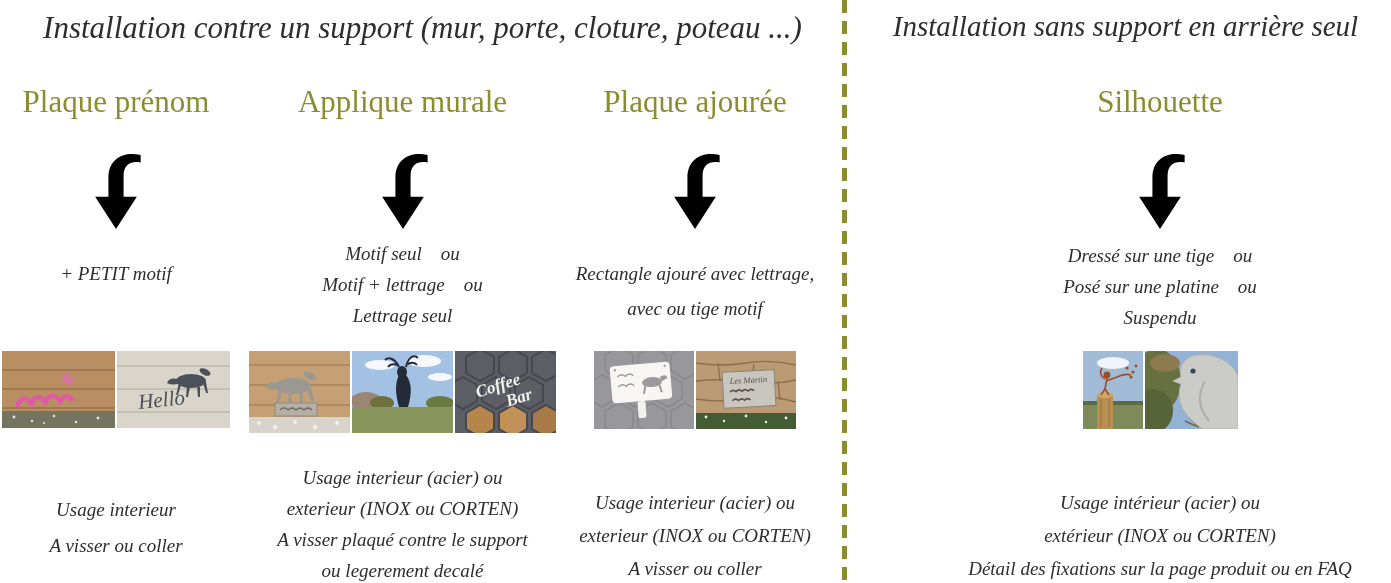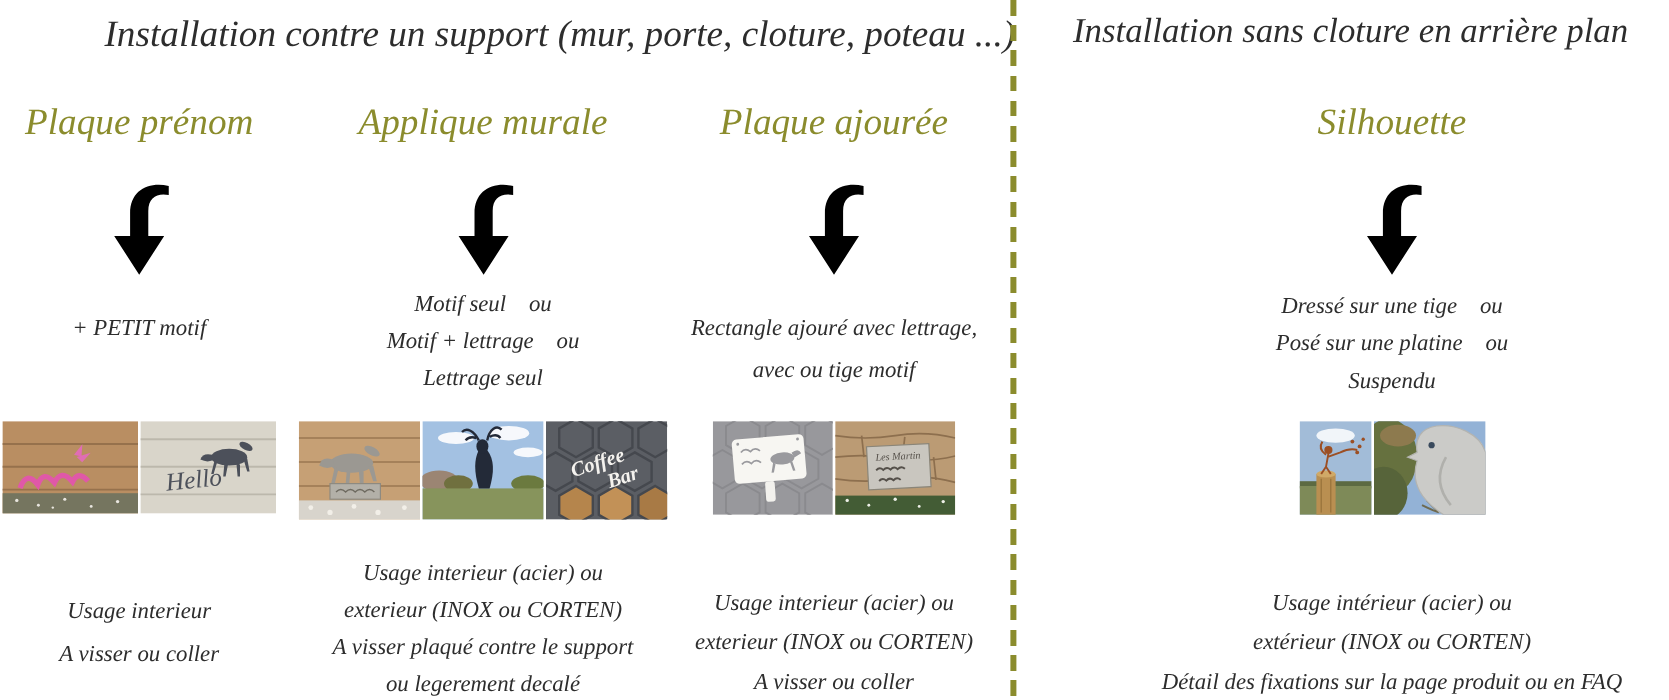--- a/index.html
+++ b/index.html
@@ -1,27 +1,27 @@
 <!DOCTYPE html>
 <html><head>
 <meta charset="utf-8">
 <style>
   html,body{margin:0;padding:0;background:#fff;}
   .canvas{position:relative;width:1391px;height:583px;background:#ffffff;overflow:hidden;
           font-family:"Liberation Serif","DejaVu Serif",serif;color:#2d2d2d;}
   .section-title{position:absolute;top:10px;font-style:italic;text-align:center;white-space:nowrap;}
-  #left-title{left:0;width:845px;font-size:31px;margin-left:44px;}
+  #left-title{left:0;width:845px;font-size:31px;}
   #right-title{left:860px;width:531px;font-size:29px;}
   .column{position:absolute;top:0;height:583px;}
   #col-1{left:0;width:232px;}
   #col-2{left:240px;width:325px;}
   #col-3{left:564px;width:262px;}
   #col-4{left:900px;width:520px;}
   .col-header{position:absolute;top:84px;width:100%;text-align:center;
-              font-size:31px;font-style:italic;color:#8b8c2d;white-space:nowrap;}
+              font-size:31px;color:#8b8c2d;white-space:nowrap;}
   .arrow-wrap{position:absolute;top:148px;left:50%;transform:translateX(-50%);}
   .desc,.bottom{position:absolute;width:100%;text-align:center;font-size:19px;font-style:italic;}
   .desc .line,.bottom .line{white-space:pre-wrap;}
   #col-1 .desc{top:256px;line-height:35px;}
   #col-2 .desc{top:238px;line-height:31px;}
   #col-3 .desc{top:256px;line-height:35px;}
   #col-4 .desc{top:240px;line-height:31px;}
   #col-1 .bottom{top:492px;line-height:36px;}
   #col-2 .bottom{top:462px;line-height:31px;}
   #col-3 .bottom{top:486px;line-height:33px;}
@@ -30,21 +30,21 @@
   .photos svg{display:block;}
   .divider{position:absolute;left:842px;top:0;width:5px;height:583px;
            background:repeating-linear-gradient(to bottom,#8b8c2d 0 13px,transparent 13px 21px);}
 </style>
 </head>
 <body>
 
 <div class="canvas">
 
   <div class="section-title" id="left-title">Installation contre un support (mur, porte, cloture, poteau ...)</div>
-  <div class="section-title" id="right-title">Installation sans cloture en arrière plan</div>
+  <div class="section-title" id="right-title">Installation sans support en arrière seul</div>
 
   <div class="divider"></div>
 
   <div class="column" id="col-1">
     <div class="col-header">Plaque prénom</div>
     <div class="arrow-wrap">
       <svg width="72" height="86" viewBox="0 0 76 88">
         <path d="M64,6 C46,2 30,10 30,30 L30,50 L16,50 L38,84 L60,50 L46,50 L46,28 C46,16 54,12 64,14 Z" fill="#000"></path>
       </svg>
     </div>

